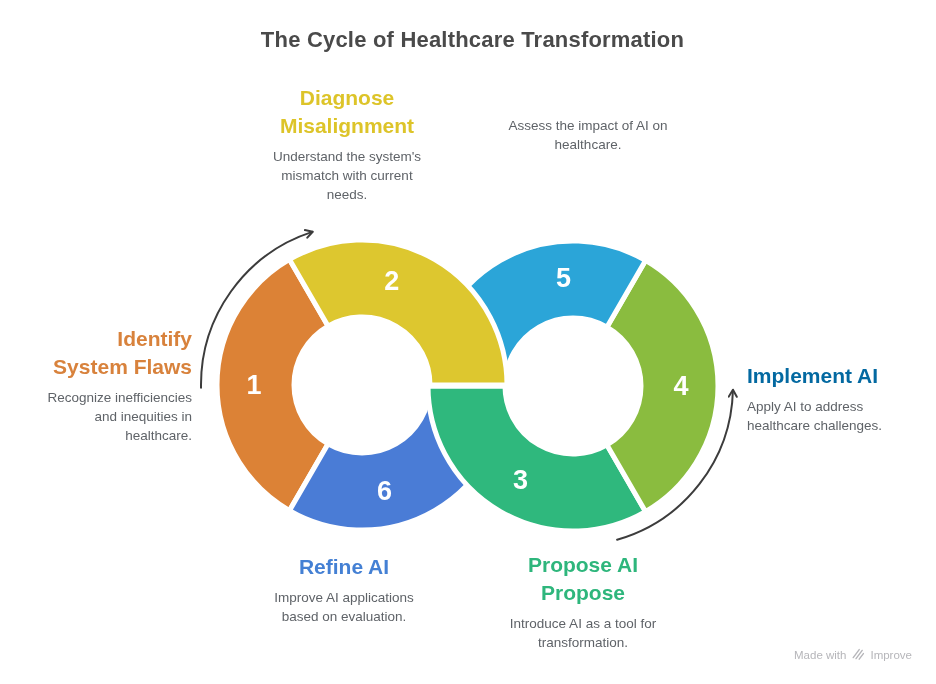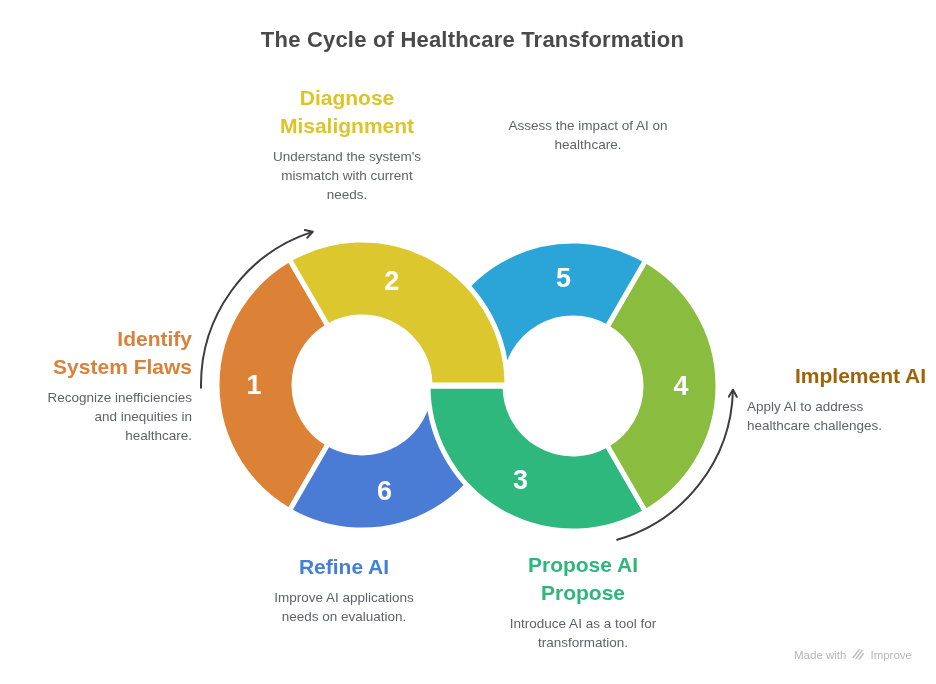--- a/index.html
+++ b/index.html
@@ -86,21 +86,21 @@
       <span class="hl">Propose AI</span>
       <span class="hl">Propose</span>
     </div>
     <div class="step-desc" style="color: rgb(95, 99, 104);">
       <span class="dl">Introduce AI as a tool for</span>
       <span class="dl">transformation.</span>
     </div>
   </div>
 
   <div class="step" id="step-implement">
-    <div class="step-heading" style="color: #a16207; margin-left: 48px;">
+    <div class="step-heading" style="color: #0369a1;">
       <span class="hl">Implement AI</span>
     </div>
     <div class="step-desc" style="color: rgb(95, 99, 104);">
       <span class="dl">Apply AI to address</span>
       <span class="dl">healthcare challenges.</span>
     </div>
   </div>
 
   <div class="step" id="step-evaluate">
     <div class="step-desc" style="color: rgb(95, 99, 104);">
@@ -108,21 +108,21 @@
       <span class="dl">healthcare.</span>
     </div>
   </div>
 
   <div class="step" id="step-refine">
     <div class="step-heading" style="color: rgb(68, 128, 212);">
       <span class="hl">Refine AI</span>
     </div>
     <div class="step-desc" style="color: rgb(95, 99, 104);">
       <span class="dl">Improve AI applications</span>
-      <span class="dl">needs on evaluation.</span>
+      <span class="dl">based on evaluation.</span>
     </div>
   </div>
 
   <div class="watermark">
     <span>Made with</span>
     <svg width="14" height="14" viewBox="0 0 14 14">
       <path d="M2.2,10.6 L8.2,2.6 M5.0,11.6 L11.2,3.4 M8.2,12.2 L12.4,6.6" stroke="#b6b6ba" stroke-width="1.4" fill="none" stroke-linecap="round"></path>
     </svg>
     <span>Improve</span>
   </div>

